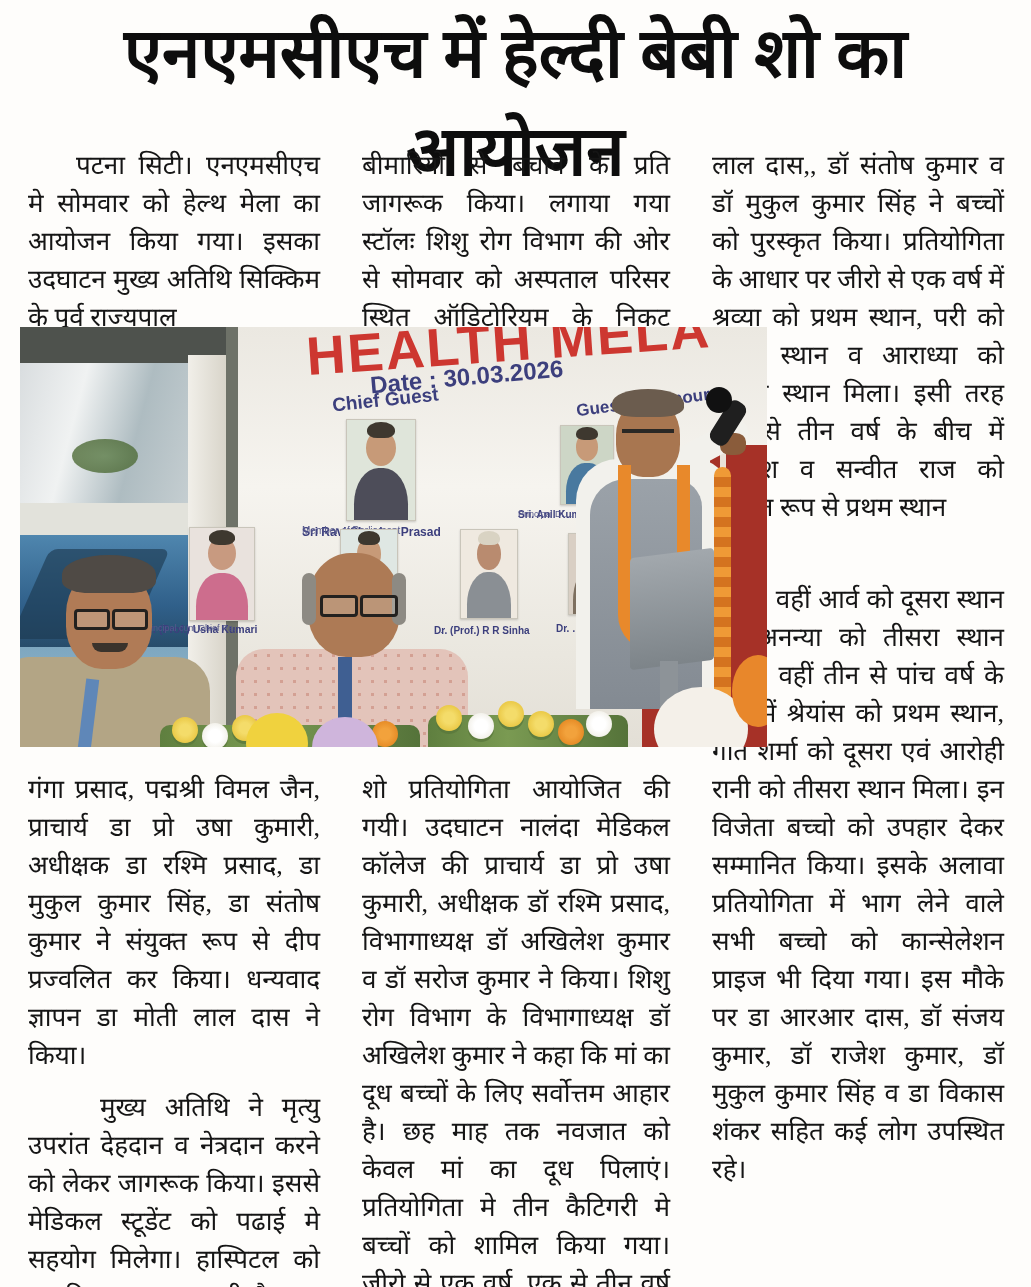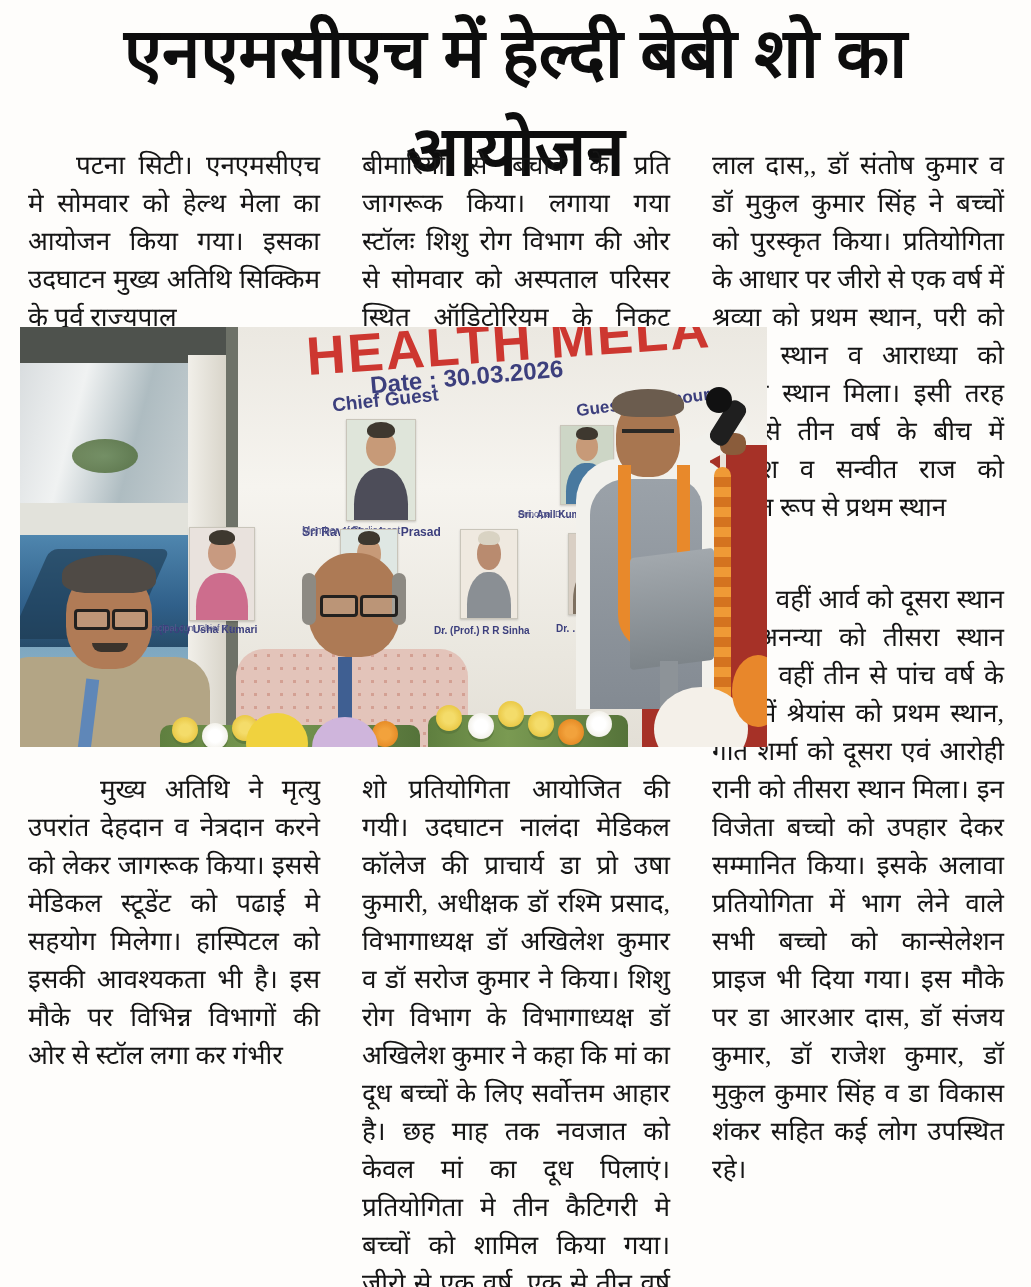--- a/index.html
+++ b/index.html
@@ -64,20 +64,21 @@
   <div class="col" style="left:348px;top:133px;width:336px;">
     <p>बीमारियो से बचाव के प्रति जागरूक किया। लगाया गया स्टॉलः शिशु रोग विभाग की ओर से सोमवार को अस्पताल परिसर स्थित ऑडिटोरियम के निकट हेल्दी बेबी</p>
   </div>
 
   <div class="col" style="left:698px;top:133px;width:320px;">
     <p class="seg-mid">लाल दास,, डॉ संतोष कुमार व डॉ मुकुल कुमार सिंह ने बच्चों को पुरस्कृत किया। प्रतियोगिता के आधार पर जीरो से एक वर्ष में श्रव्या को प्रथम स्थान, परी को दूसरा स्थान व आराध्या को तीसरा स्थान मिला। इसी तरह एक से तीन वर्ष के बीच में आयांश व सन्वीत राज को संयुक्त रूप से प्रथम स्थान</p>
     <p>मिला। वहीं आर्व को दूसरा स्थान एवं अनन्या को तीसरा स्थान मिला। वहीं तीन से पांच वर्ष के बीच में श्रेयांस को प्रथम स्थान, गीत शर्मा को दूसरा एवं आरोही रानी को तीसरा स्थान मिला। इन विजेता बच्चो को उपहार देकर सम्मानित किया। इसके अलावा प्रतियोगिता में भाग लेने वाले सभी बच्चो को कान्सेलेशन प्राइज भी दिया गया। इस मौके पर डा आरआर दास, डॉ संजय कुमार, डॉ राजेश कुमार, डॉ मुकुल कुमार सिंह व डा विकास शंकर सहित कई लोग उपस्थित रहे।</p>
   </div>
 
   <div class="col" style="left:14px;top:757px;width:320px;">
+    <p>गंगा प्रसाद, पद्मश्री विमल जैन, प्राचार्य डा प्रो उषा कुमारी, अधीक्षक डा रश्मि प्रसाद, डा मुकुल कुमार सिंह, डा संतोष कुमार ने संयुक्त रूप से दीप प्रज्वलित कर किया। धन्यवाद ज्ञापन डा मोती लाल दास ने किया।</p>
     <p class="ind2">मुख्य अतिथि ने मृत्यु उपरांत देहदान व नेत्रदान करने को लेकर जागरूक किया। इससे मेडिकल स्टूडेंट को पढाई मे सहयोग मिलेगा। हास्पिटल को इसकी आवश्यकता भी है। इस मौके पर विभिन्न विभागों की ओर से स्टॉल लगा कर गंभीर</p>
   </div>
 
   <div class="col" style="left:348px;top:757px;width:336px;">
     <p>शो प्रतियोगिता आयोजित की गयी। उदघाटन नालंदा मेडिकल कॉलेज की प्राचार्य डा प्रो उषा कुमारी, अधीक्षक डॉ रश्मि प्रसाद, विभागाध्यक्ष डॉ अखिलेश कुमार व डॉ सरोज कुमार ने किया। शिशु रोग विभाग के विभागाध्यक्ष डॉ अखिलेश कुमार ने कहा कि मां का दूध बच्चों के लिए सर्वोत्तम आहार है। छह माह तक नवजात को केवल मां का दूध पिलाएं। प्रतियोगिता मे तीन कैटिगरी मे बच्चों को शामिल किया गया। जीरो से एक वर्ष, एक से तीन वर्ष एवं तीन से पांच वर्ष</p>
   </div>
 
   <div class="photo">
 
     <div class="win-top"></div>

